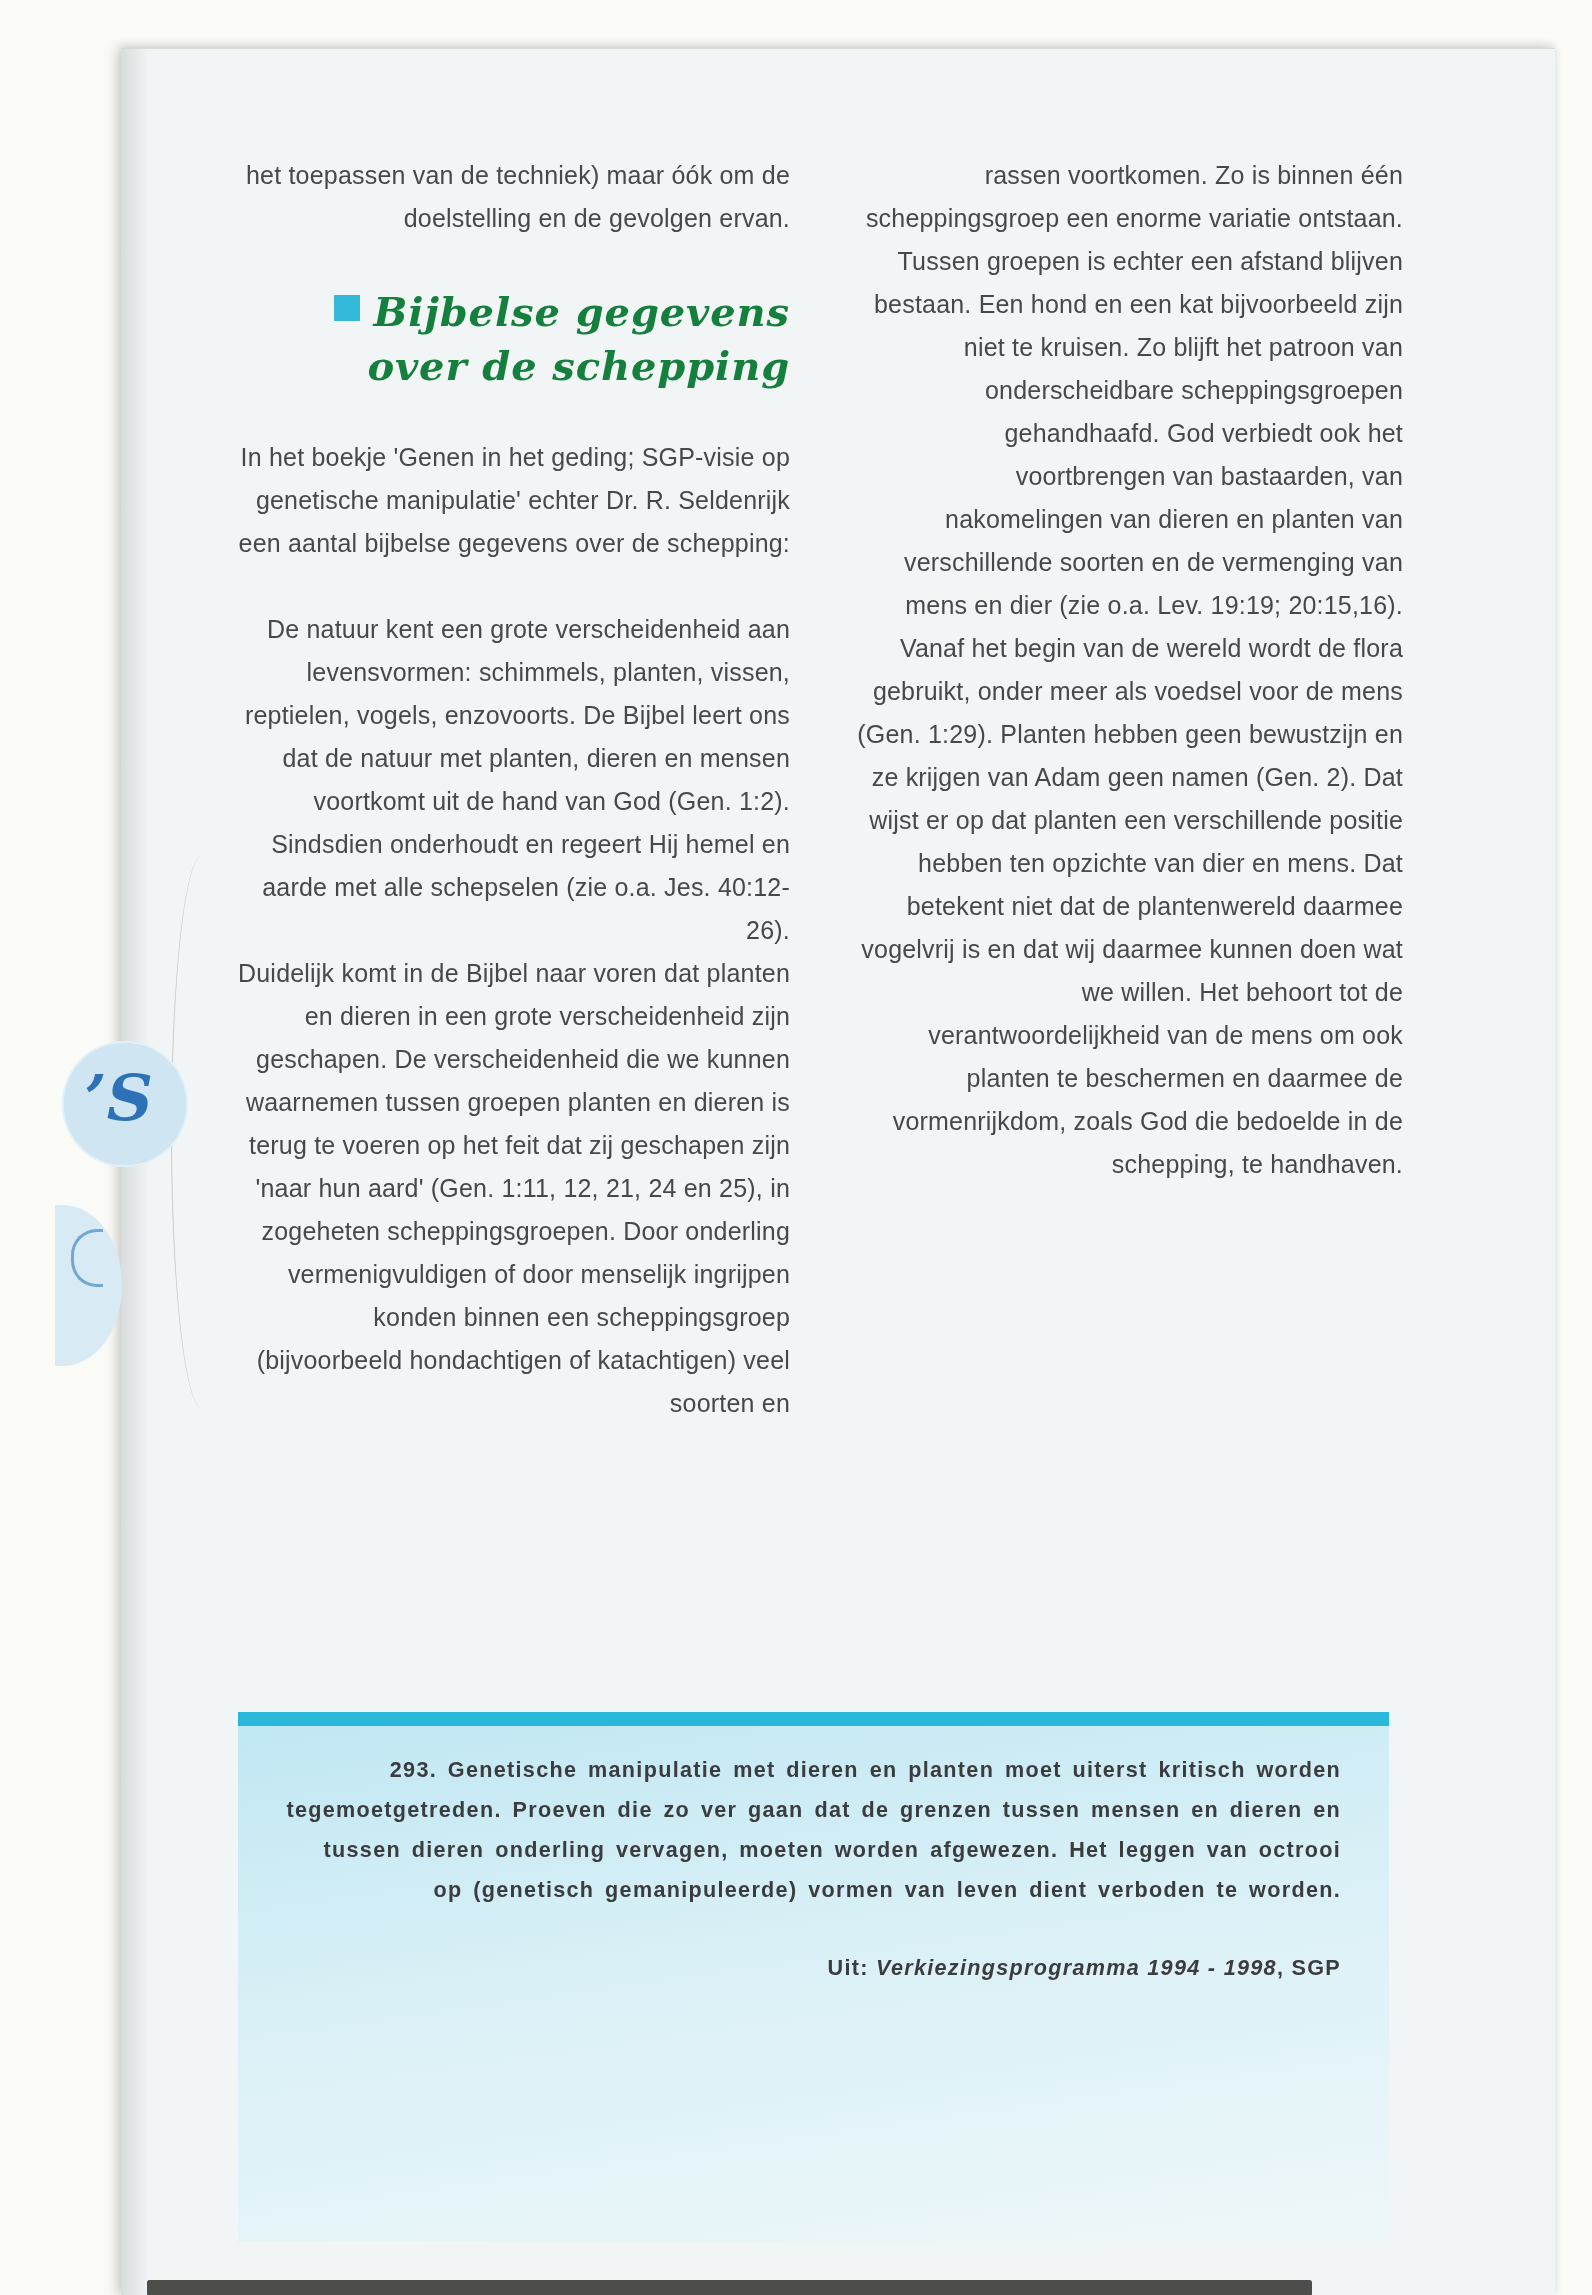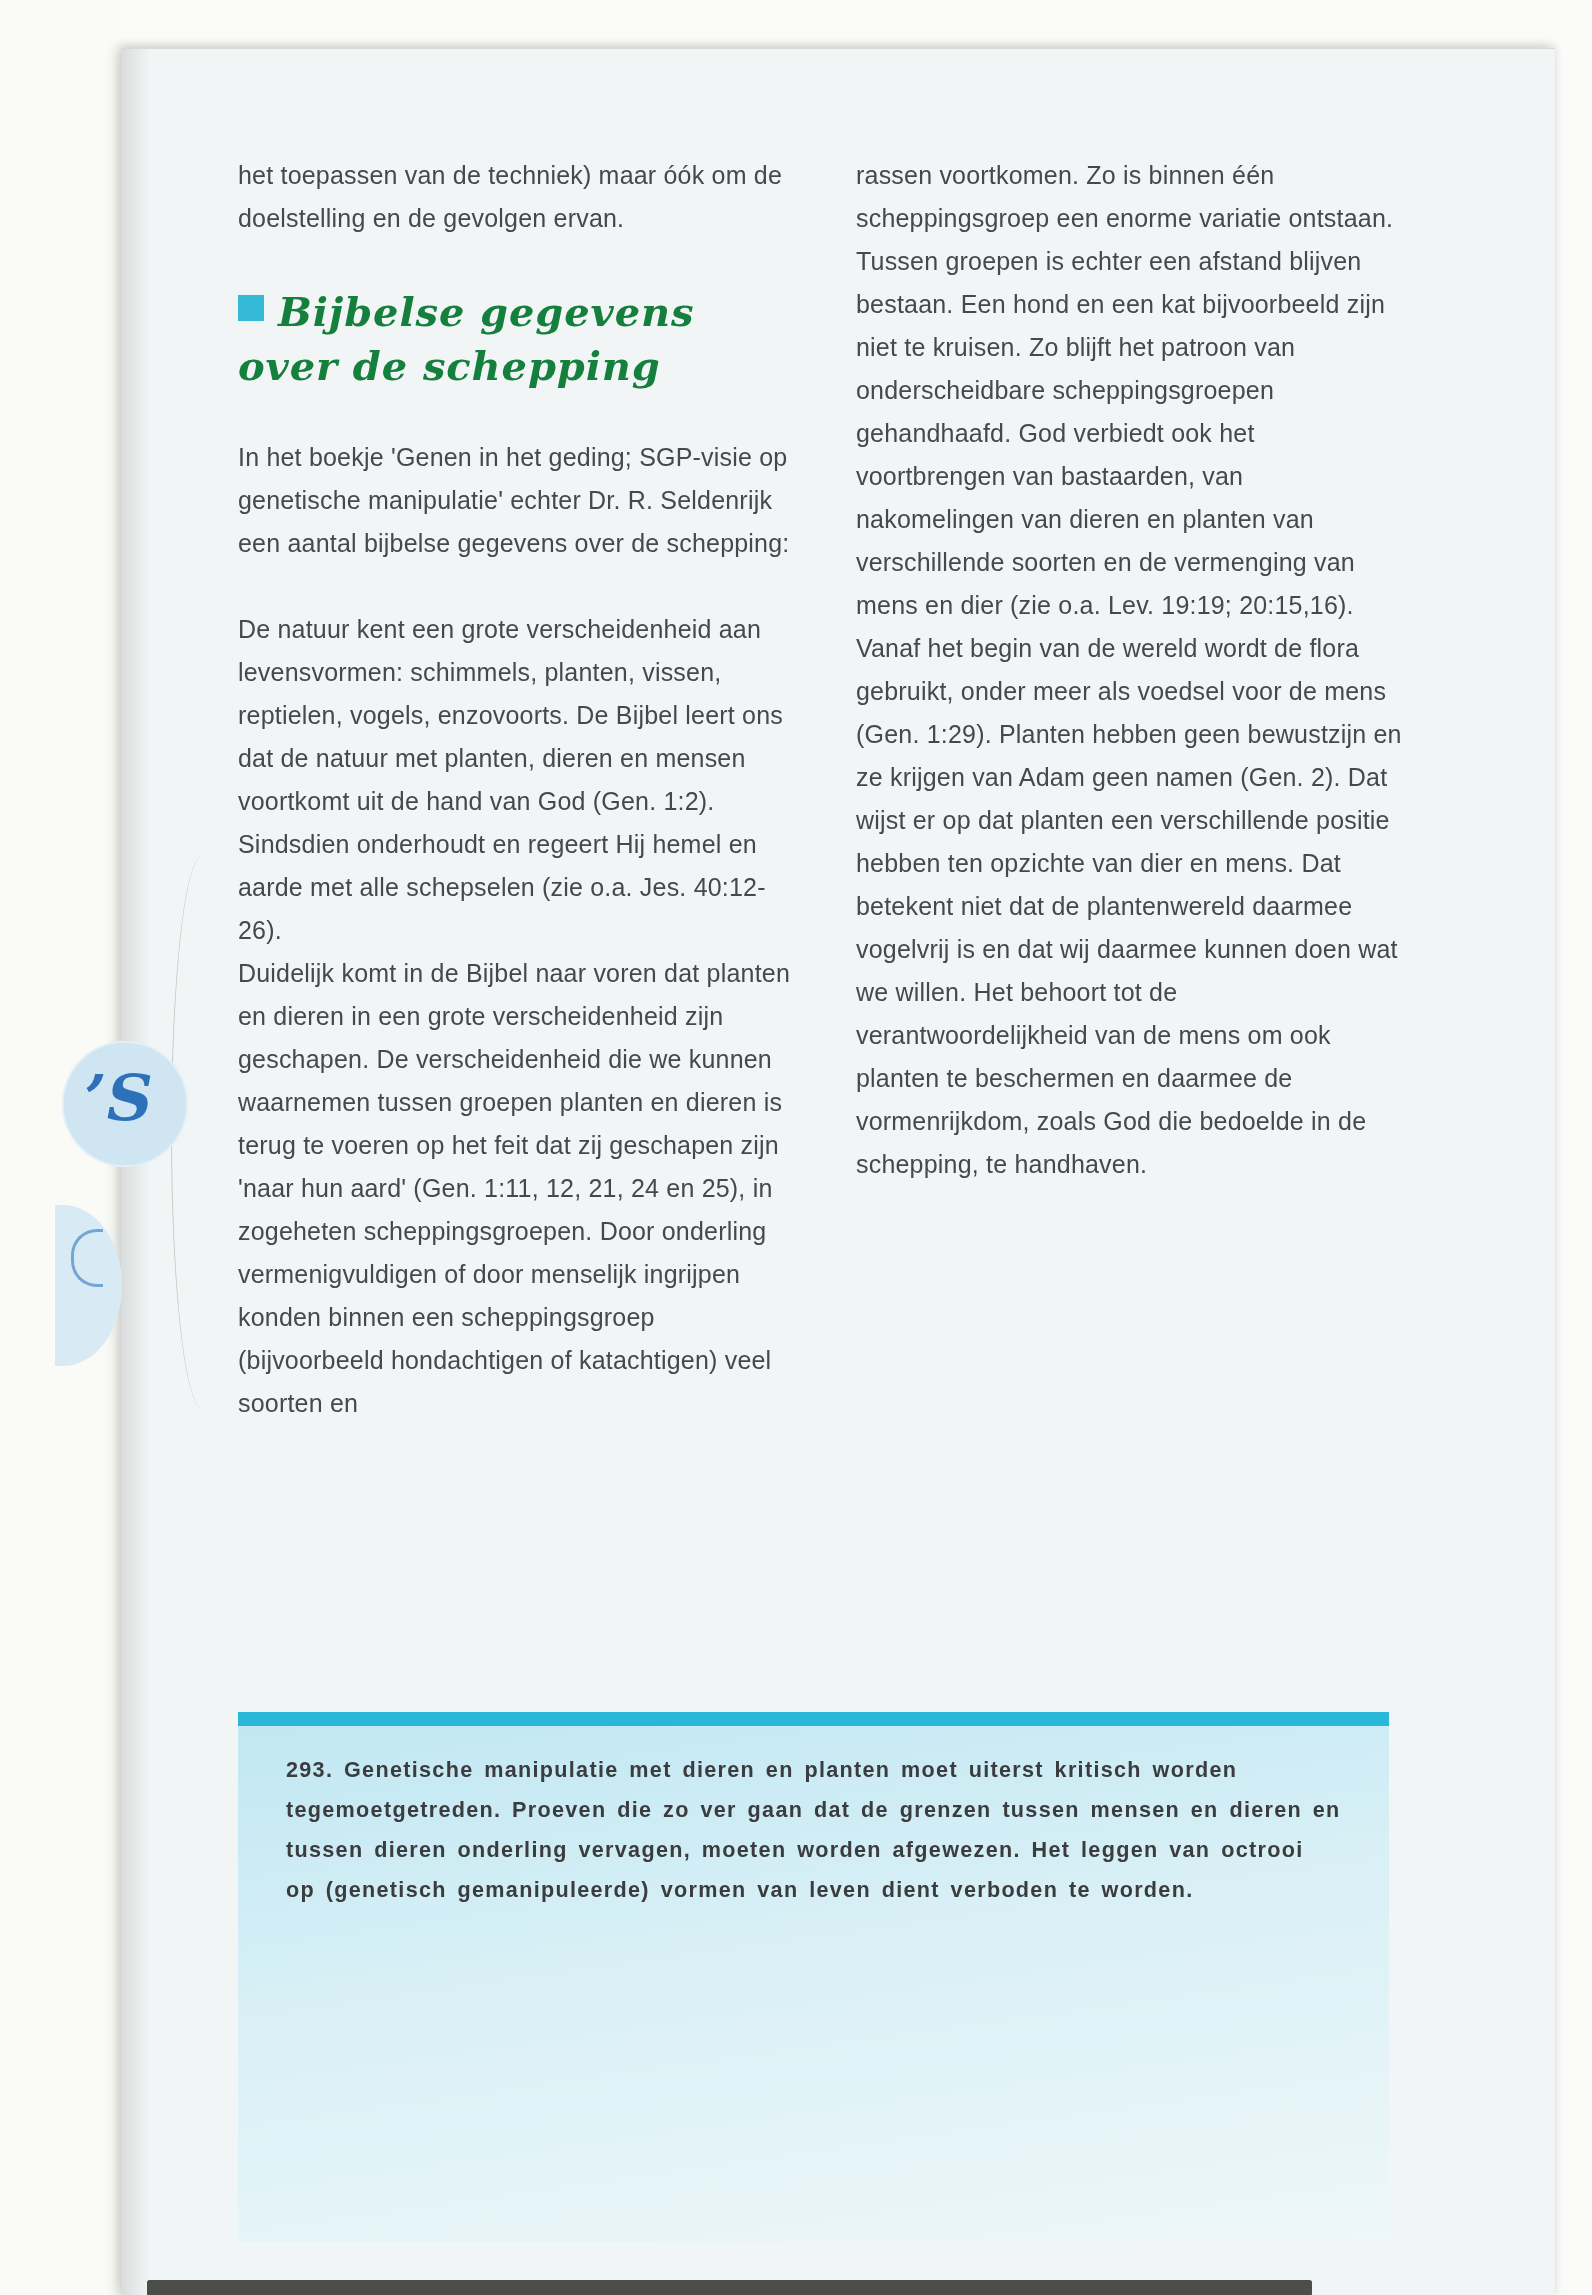--- a/index.html
+++ b/index.html
@@ -2,21 +2,21 @@
 <html style="font-size:14px"><head>
 <meta charset="utf-8">
 <style>
   html,body{margin:0;padding:0;}
   body{
     width:1592px;height:2295px;
     background:#e9e9e6;
     font-family:"Liberation Sans", sans-serif;
     position:relative;overflow:hidden;
   }
-  .canvas{position:absolute;left:0;top:0;width:1592px;height:2161px;}
+  .canvas{position:absolute;left:0;top:0;width:1592px;height:2161px;text-align:right;}
 
   
   .band-top{position:absolute;left:0;top:0;width:1592px;height:50px;background:#fbfbfa;}
   .band-left{position:absolute;left:0;top:0;width:121px;height:2295px;background:#fafaf7;}
   .band-right{position:absolute;left:1555px;top:0;width:37px;height:2295px;background:#fbfbfa;}
   .bottom-edge{position:absolute;left:147px;top:2280px;width:1165px;height:15.5px;background:#4d4d49;border-radius:2.6px;}
 
   
   .page{
     position:absolute;left:121px;top:48px;width:1434px;height:2247px;
@@ -91,20 +91,21 @@
     </div>
 
     <div class="col col-right">
       <p class="body-p">rassen voortkomen. Zo is binnen één scheppingsgroep een enorme variatie ontstaan. Tussen groepen is echter een afstand blijven bestaan. Een hond en een kat bijvoorbeeld zijn niet te kruisen. Zo blijft het patroon van onderscheidbare scheppingsgroepen gehandhaafd. God verbiedt ook het voortbrengen van bastaarden, van nakomelingen van dieren en planten van verschillende soorten en de vermenging van mens en dier (zie o.a. Lev. 19:19; 20:15,16).</p>
       <p class="body-p">Vanaf het begin van de wereld wordt de flora gebruikt, onder meer als voedsel voor de mens (Gen. 1:29). Planten hebben geen bewustzijn en ze krijgen van Adam geen namen (Gen. 2). Dat wijst er op dat planten een verschillende positie hebben ten opzichte van dier en mens. Dat betekent niet dat de plantenwereld daarmee vogelvrij is en dat wij daarmee kunnen doen wat we willen. Het behoort tot de verantwoordelijkheid van de mens om ook planten te beschermen en daarmee de vormenrijkdom, zoals God die bedoelde in de schepping, te handhaven.</p>
     </div>
 
     <div class="info-box">
       <div class="info-bar"></div>
       <p class="info-body">293. Genetische manipulatie met dieren en planten moet uiterst kritisch worden tegemoetgetreden. Proeven die zo ver gaan dat de grenzen tussen mensen en dieren en tussen dieren onderling vervagen, moeten worden afgewezen. Het leggen van octrooi op (genetisch gemanipuleerde) vormen van leven dient verboden te worden.</p>
+      <p class="info-source"><span>Uit: </span><em>Verkiezingsprogramma 1994 - 1998</em><span>, SGP</span></p>
     </div>
   </div>
 
   <div class="margin-tab">
     <span class="tab-label">’S</span>
   </div>
   <div class="margin-tab-lower"></div>
 
   <div class="bottom-edge"></div>
 </div>

